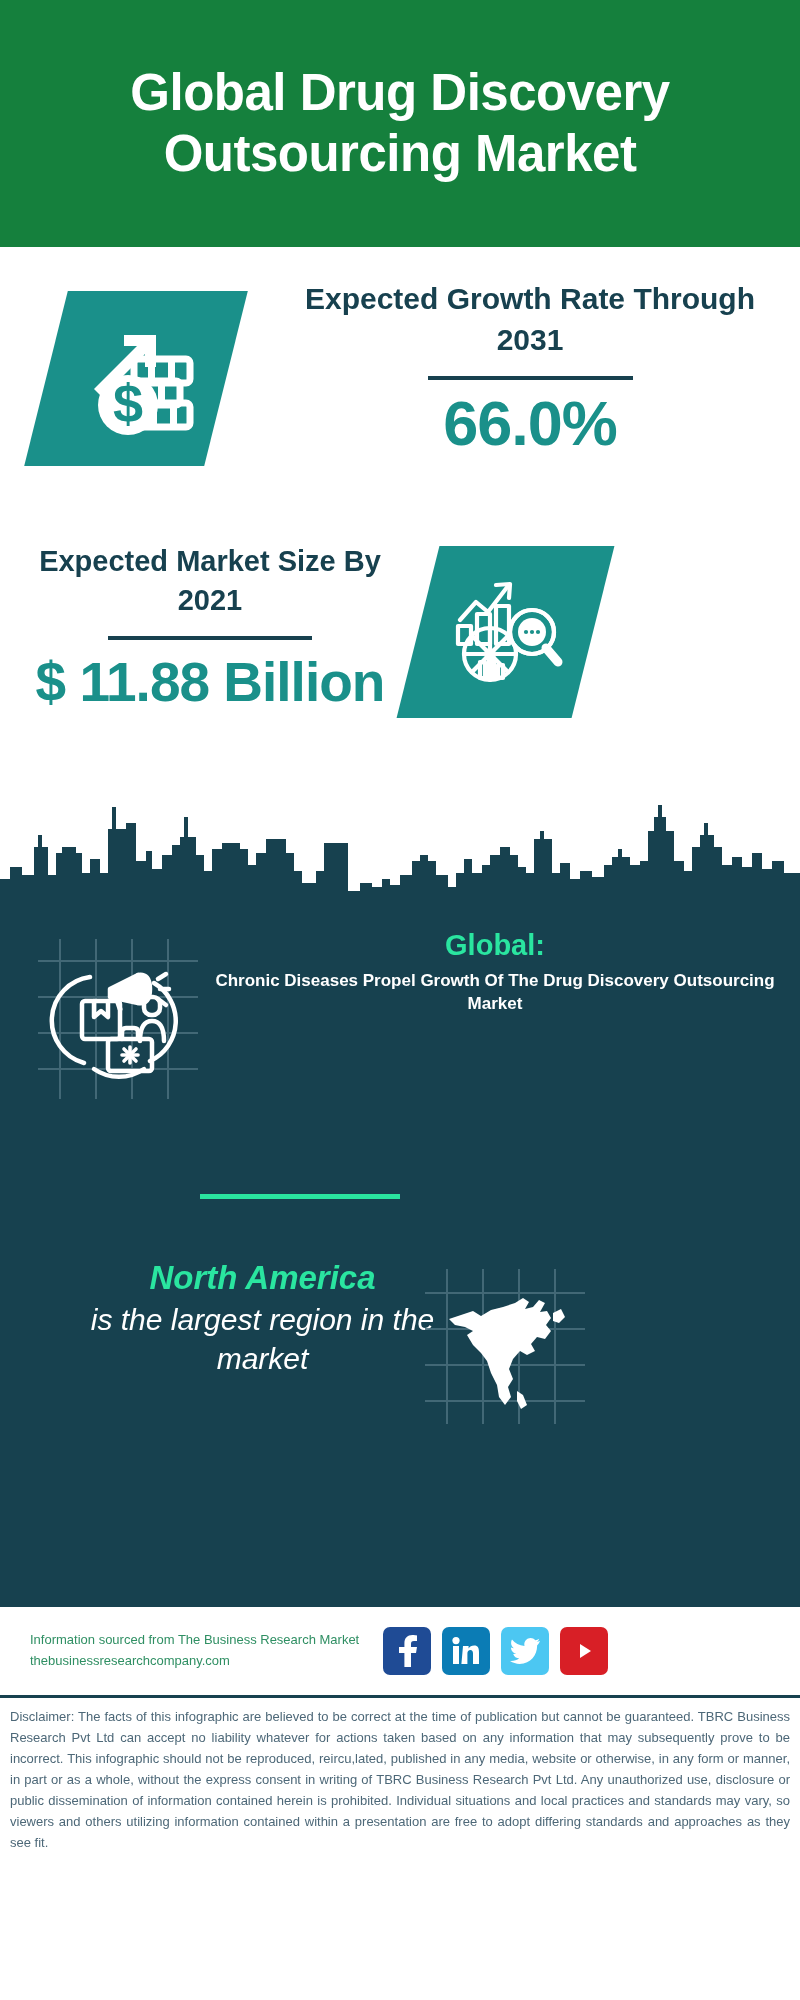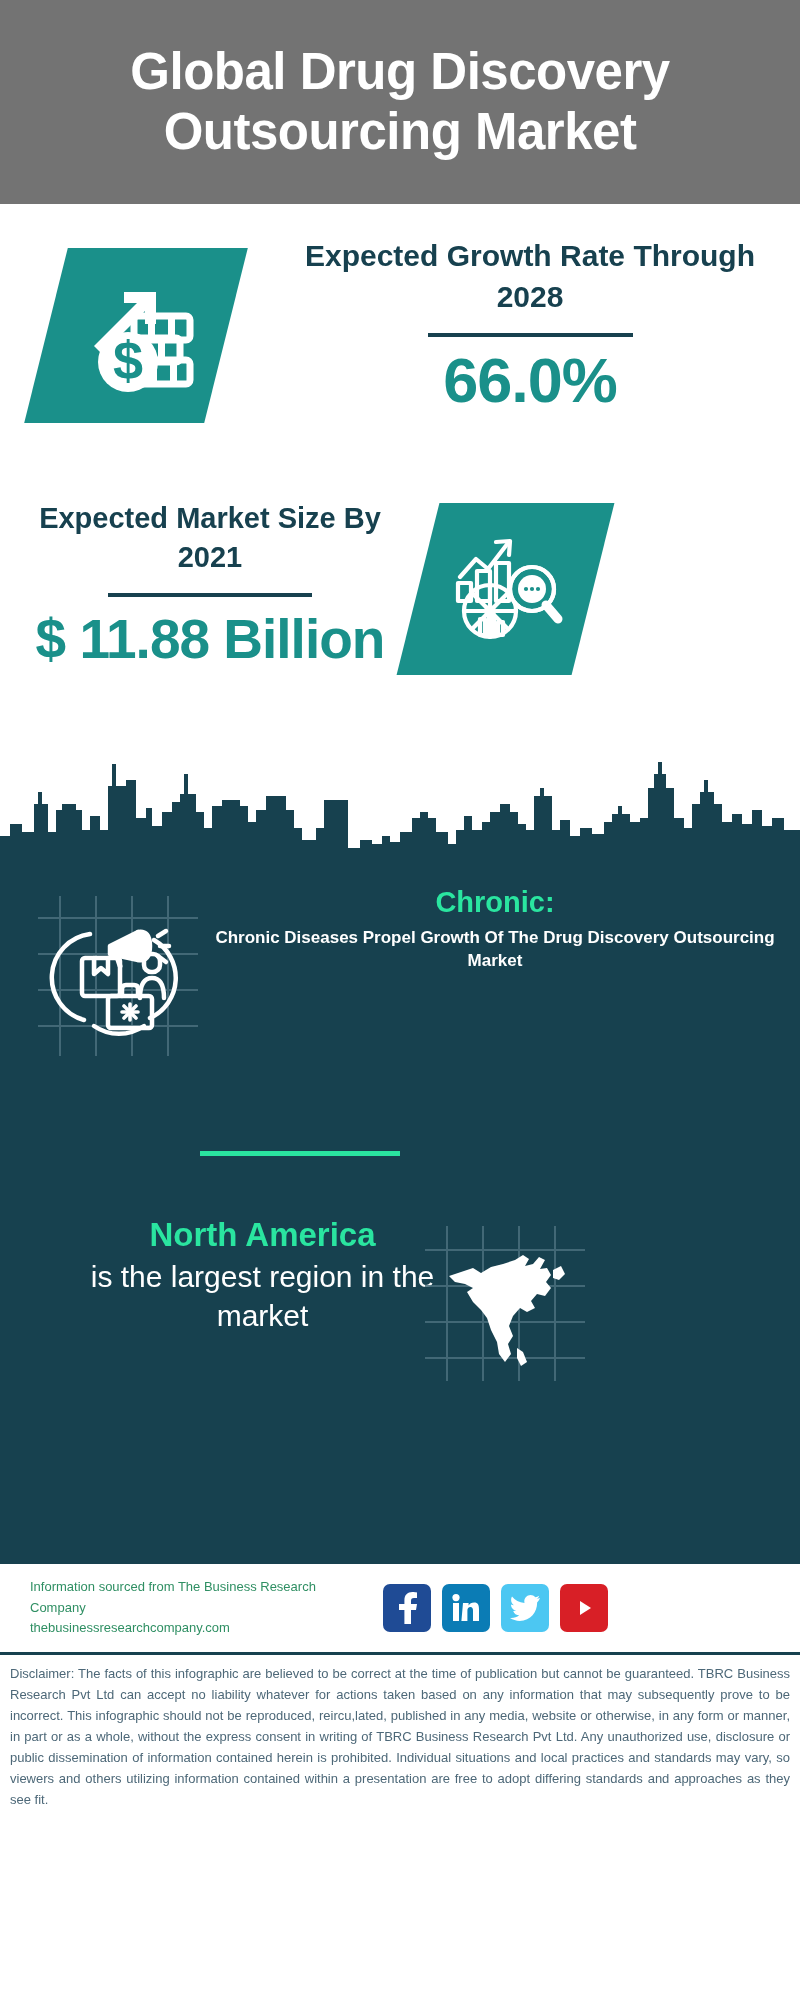--- a/index.html
+++ b/index.html
@@ -7,22 +7,22 @@
   body {
     width:800px; height:2000px;
     background:#ffffff;
     font-family:"Liberation Sans", sans-serif;
     overflow:hidden;
     position:relative;
   }
 
   
   .header {
-    width:800px; height:204px;
-    background:#737373;
+    width:800px; height:247px;
+    background:#15803d;
     display:flex; align-items:center; justify-content:center;
     text-align:center;
   }
   .header-title {
     color:#ffffff;
     font-size:51px;
     font-weight:bold;
     line-height:1.18;
     letter-spacing:-0.5px;
     padding:0 28px;
@@ -161,21 +161,21 @@
   .mint-rule {
     position:absolute;
     left:200px; top:287px;
     width:200px; height:5px;
     background:#2ae5a0;
   }
 
   
   .region-row {
     position:absolute;
-    top:350px; left:0; width:800px; height:200px;
+    top:350px; left:0; width:800px; height:200px;font-style:italic;
   }
   .region-text {
     position:absolute;
     left:60px; top:0; width:405px;
     text-align:center;
   }
   .region-name {
     color:#2ae5a0;
     font-size:33px;
     font-weight:bold;
@@ -265,21 +265,21 @@
           <rect x="64" y="88" width="54" height="24" rx="4" fill="none" stroke="#ffffff" stroke-width="7"></rect>
           <rect x="78" y="88" width="7" height="24" fill="#ffffff"></rect>
           <rect x="98" y="88" width="7" height="24" fill="#ffffff"></rect>
 
           <circle cx="56" cy="90" r="30" fill="#ffffff"></circle>
           <text x="56" y="107" text-anchor="middle" font-family="Liberation Sans, sans-serif" font-size="54" font-weight="bold" fill="#1a908a">$</text>
         </svg>
       </div>
     </div>
     <div class="growth-text">
-      <div class="growth-label">Expected Growth Rate Through 2028</div>
+      <div class="growth-label">Expected Growth Rate Through 2031</div>
       <div class="rule-dark"></div>
       <div class="growth-value">66.0%</div>
     </div>
   </div>
 
   <div class="size-row">
     <div class="size-text">
       <div class="size-label">Expected Market Size By 2021</div>
       <div class="rule-dark2"></div>
       <div class="size-value">$ 11.88 Billion</div>
@@ -371,21 +371,21 @@
           <g stroke-width="3.6">
             <line x1="92" y1="108" x2="92" y2="124"></line>
             <line x1="84" y1="116" x2="100" y2="116"></line>
             <line x1="86" y1="110" x2="98" y2="122"></line>
             <line x1="98" y1="110" x2="86" y2="122"></line>
           </g>
         </g>
       </svg>
     </div>
     <div class="driver-text">
-      <div class="driver-heading">Chronic:</div>
+      <div class="driver-heading">Global:</div>
       <div class="driver-body">Chronic Diseases Propel Growth Of The Drug Discovery Outsourcing Market</div>
     </div>
   </div>
 
   <div class="mint-rule"></div>
 
   <div class="region-row">
     <div class="region-text">
       <div class="region-name">North America</div>
       <div class="region-desc">is the largest region in the market</div>
@@ -405,21 +405,21 @@
         <path fill="#ffffff" d="M36 46 L48 42 L56 47 L66 41 L78 38 L90 34 L98 29 L104 33 L100 40 L108 38 L114 31 L120 34 L115 43 L122 42 L126 49 L121 56 L126 62 L120 70 L112 68 L106 75 L110 82 L102 86 L95 82 L88 90 L84 100 L88 110 L83 118 L86 128 L80 136 L74 128 L72 116 L66 104 L62 92 L56 84 L48 76 L42 66 L48 62 L40 58 L30 56 L24 50 Z"></path>
         <path fill="#ffffff" d="M128 44 L136 40 L140 48 L134 54 L128 52 Z"></path>
         <path fill="#ffffff" d="M92 122 L98 126 L102 136 L96 140 L92 132 Z"></path>
       </svg>
     </div>
   </div>
 </div>
 
 <div class="footer">
   <div class="footer-src">
-    <div>Information sourced from The Business Research Company</div>
+    <div>Information sourced from The Business Research Market</div>
     <div>thebusinessresearchcompany.com</div>
   </div>
   <div class="social">
     <div class="sicon s-fb">
       <svg width="26" height="32" viewBox="0 0 26 32" aria-hidden="true">
         <path fill="#ffffff" d="M17 32 V18 H22 L23 12 H17 V9 C17 7 17.6 6 20 6 H23 V0.4 C22 0.3 20.4 0 18.4 0 C13.5 0 10.4 3 10.4 8.4 V12 H5 V18 H10.4 V32 Z"></path>
       </svg>
     </div>
     <div class="sicon s-li">
       <svg width="30" height="30" viewBox="0 0 30 30" aria-hidden="true">

